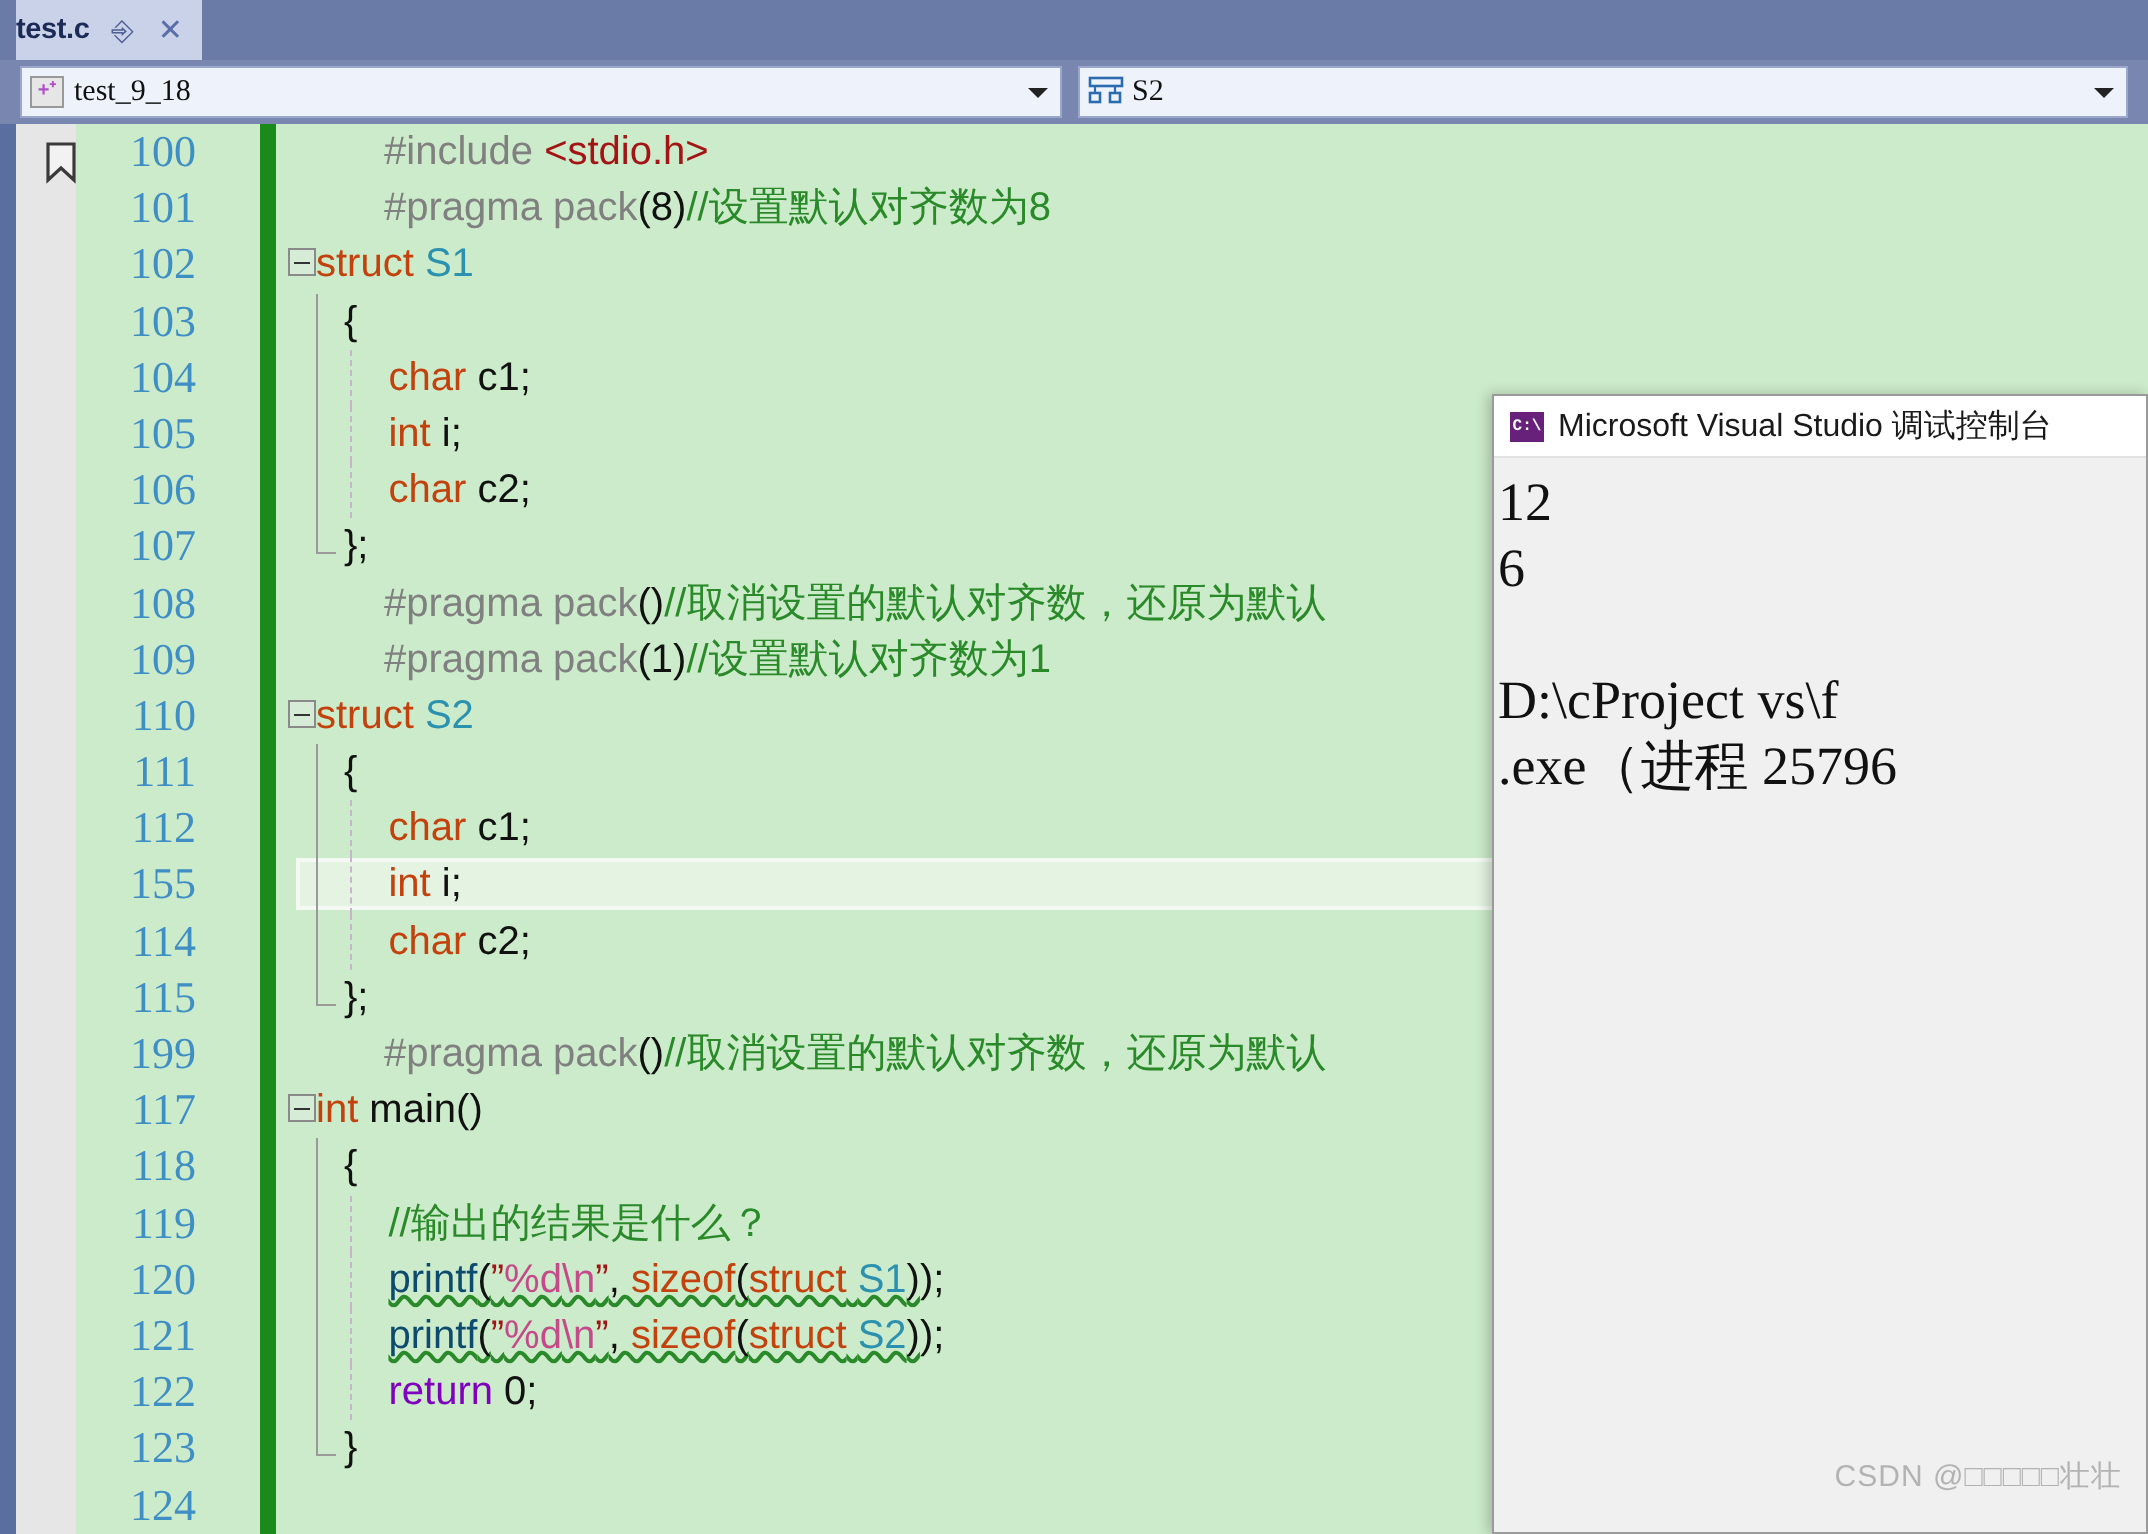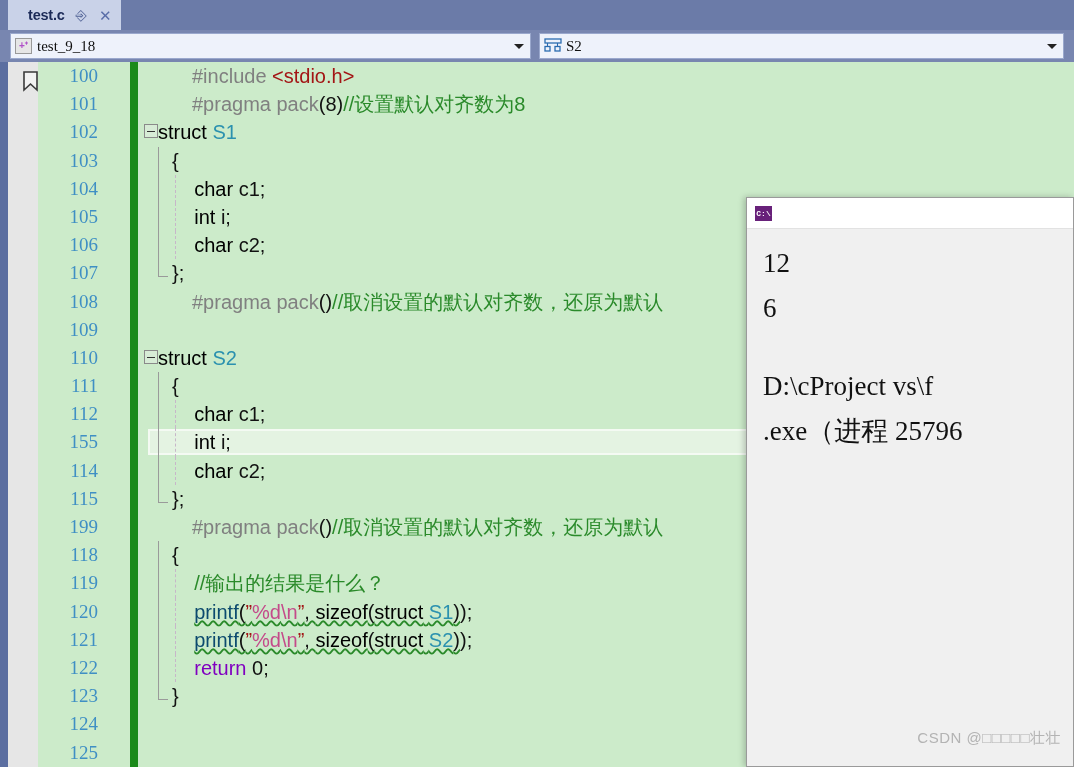--- a/index.html
+++ b/index.html
@@ -14,21 +14,21 @@
 
   
   .tabstrip {
     position: absolute; left: 0; top: 0; width: 1074px; height: 30px;
     background: #6b7ba8;
   }
   .tab {
     position: absolute; left: 8px; top: 0; height: 30px;
     background: #c9d2e8;
     display: flex; align-items: center;
-    padding: 0 8px 0 20px;
+    padding: 0 8px 0 0;
     gap: 9px;
   }
   .tab-label {
     font-size: 14.5px; font-weight: bold; color: #1b2a57;
     font-family: "Liberation Sans", sans-serif;
     letter-spacing: -0.2px;
   }
   .tab-pin, .tab-close {
     font-size: 14px; color: #4d5f93; line-height: 1;
     width: 15px; text-align: center; cursor: pointer;
@@ -86,41 +86,41 @@
     font-family: "Liberation Serif", serif;
     font-size: 19px;
   }
   .line {
     position: relative; height: 28.2px; line-height: 28.2px;
     white-space: pre;
   }
   .lineno {
     position: absolute; left: 0; top: 0; width: 60px;
     text-align: right;
-    color: #3f8fc4; font-size: 19px;
+    color: #3f8fc4; font-size: 22px;
     font-family: "Liberation Serif", serif;
   }
   .changebar {
     position: absolute; left: 92px; top: 0; width: 8px; height: 28.2px;
     background: #1a8a1a;
   }
   .codetext {
     position: absolute; left: 106px; top: 0;
     font-family: Liberation Sans, sans-serif; font-size: 20px;
     color: #111;
   }
   
   .line.current .hl {
     position: absolute; left: 110px; top: 1px; width: 634px; height: 26px;
     background: #e4f3e2; border: 2px solid #f4faf3;
   }
   .line.current .codetext { z-index: 2; }
 
   
-  .kw   { color: #000000; }       
+  .kw   { color: #c2410c; }       
   .kwp  { color: #8000c0; }       
   .type { color: #2b91af; }       
   .prep { color: #808080; }       
   .str  { color: #a31515; }       
   .cmt  { color: #2a8a2a; }       
   .fn   { color: #0c4a6e; }       
   .fmt  { color: #c44a8a; }       
   .esc  { color: #c44a8a; }
   .qt   { color: #a31515; }
   .squig {
@@ -175,21 +175,21 @@
   .console-title-text {
     font-size: 16px; color: #1a1a1a; white-space: nowrap;
     font-family: "Liberation Sans", sans-serif;
   }
   .console-body {
     padding: 6px 0 0 0;
     font-family: "Liberation Serif", serif;
     font-size: 27px; line-height: 33px; color: #111;
     white-space: pre;
   }
-  .console-body .ln { padding-left: 16px; margin-top: 12px; }
+  .console-body .ln { padding-left: 2px; }
   .console-spacer { height: 33px; }
 
   .watermark {
     position: absolute; right: 12px; bottom: 18px;
     font-size: 15px; color: #b3b3b3;
     font-family: "Liberation Sans", sans-serif;
     white-space: nowrap; letter-spacing: 0.5px;
   }
 </style>
 </head>
@@ -237,40 +237,42 @@
     <div class="code-area" id="code-area">
         <div class="line"><span class="lineno">100</span><span class="changebar"></span><span class="codetext" style="left:154px"><span class="prep">#include </span><span class="str">&lt;stdio.h&gt;</span></span></div>
         <div class="line"><span class="lineno">101</span><span class="changebar"></span><span class="codetext" style="left:154px"><span class="prep">#pragma pack</span>(8)<span class="cmt">//设置默认对齐数为8</span></span></div>
         <div class="line"><span class="lineno">102</span><span class="changebar"></span><span class="fold"></span><span class="codetext" style="left:120px"><span class="kw">struct</span> <span class="type">S1</span></span></div>
         <div class="line"><span class="lineno">103</span><span class="changebar"></span><span class="guide-solid"></span><span class="codetext" style="left:134px">{</span></div>
         <div class="line"><span class="lineno">104</span><span class="changebar"></span><span class="guide-solid"></span><span class="guide-dot"></span><span class="codetext" style="left:134px">    <span class="kw">char</span> c1;</span></div>
         <div class="line"><span class="lineno">105</span><span class="changebar"></span><span class="guide-solid"></span><span class="guide-dot"></span><span class="codetext" style="left:134px">    <span class="kw">int</span> i;</span></div>
         <div class="line"><span class="lineno">106</span><span class="changebar"></span><span class="guide-solid"></span><span class="guide-dot"></span><span class="codetext" style="left:134px">    <span class="kw">char</span> c2;</span></div>
         <div class="line"><span class="lineno">107</span><span class="changebar"></span><span class="guide-end"></span><span class="codetext" style="left:134px">};</span></div>
         <div class="line"><span class="lineno">108</span><span class="changebar"></span><span class="codetext" style="left:154px"><span class="prep">#pragma pack</span>()<span class="cmt">//取消设置的默认对齐数，还原为默认</span></span></div>
-        <div class="line"><span class="lineno">109</span><span class="changebar"></span></div>
+        <div class="line"><span class="lineno">109</span><span class="changebar"></span><span class="codetext" style="left:154px"><span class="prep">#pragma pack</span>(1)<span class="cmt">//设置默认对齐数为1</span></span></div>
         <div class="line"><span class="lineno">110</span><span class="changebar"></span><span class="fold"></span><span class="codetext" style="left:120px"><span class="kw">struct</span> <span class="type">S2</span></span></div>
         <div class="line"><span class="lineno">111</span><span class="changebar"></span><span class="guide-solid"></span><span class="codetext" style="left:134px">{</span></div>
         <div class="line"><span class="lineno">112</span><span class="changebar"></span><span class="guide-solid"></span><span class="guide-dot"></span><span class="codetext" style="left:134px">    <span class="kw">char</span> c1;</span></div>
         <div class="line current"><span class="hl"></span><span class="lineno">155</span><span class="changebar"></span><span class="guide-solid"></span><span class="guide-dot"></span><span class="codetext" style="left:134px">    <span class="kw">int</span> i;</span></div>
         <div class="line"><span class="lineno">114</span><span class="changebar"></span><span class="guide-solid"></span><span class="guide-dot"></span><span class="codetext" style="left:134px">    <span class="kw">char</span> c2;</span></div>
         <div class="line"><span class="lineno">115</span><span class="changebar"></span><span class="guide-end"></span><span class="codetext" style="left:134px">};</span></div>
         <div class="line"><span class="lineno">199</span><span class="changebar"></span><span class="codetext" style="left:154px"><span class="prep">#pragma pack</span>()<span class="cmt">//取消设置的默认对齐数，还原为默认</span></span></div>
+        <div class="line"><span class="lineno">117</span><span class="changebar"></span><span class="fold"></span><span class="codetext" style="left:120px"><span class="kw">int</span> main()</span></div>
         <div class="line"><span class="lineno">118</span><span class="changebar"></span><span class="guide-solid"></span><span class="codetext" style="left:134px">{</span></div>
         <div class="line"><span class="lineno">119</span><span class="changebar"></span><span class="guide-solid"></span><span class="guide-dot"></span><span class="codetext" style="left:134px">    <span class="cmt">//输出的结果是什么？</span></span></div>
         <div class="line"><span class="lineno">120</span><span class="changebar"></span><span class="guide-solid"></span><span class="guide-dot"></span><span class="codetext" style="left:134px">    <span class="squig"><span class="fn">printf</span>(<span class="qt">”</span><span class="fmt">%d</span><span class="esc">\n</span><span class="qt">”</span>, <span class="kw">sizeof</span>(<span class="kw">struct</span> <span class="type">S1</span>)</span>);</span></div>
         <div class="line"><span class="lineno">121</span><span class="changebar"></span><span class="guide-solid"></span><span class="guide-dot"></span><span class="codetext" style="left:134px">    <span class="squig"><span class="fn">printf</span>(<span class="qt">”</span><span class="fmt">%d</span><span class="esc">\n</span><span class="qt">”</span>, <span class="kw">sizeof</span>(<span class="kw">struct</span> <span class="type">S2</span>)</span>);</span></div>
         <div class="line"><span class="lineno">122</span><span class="changebar"></span><span class="guide-solid"></span><span class="guide-dot"></span><span class="codetext" style="left:134px">    <span class="kwp">return</span> 0;</span></div>
         <div class="line"><span class="lineno">123</span><span class="changebar"></span><span class="guide-end"></span><span class="codetext" style="left:134px">}</span></div>
         <div class="line"><span class="lineno">124</span><span class="changebar"></span><span class="codetext" style="left:134px"></span></div>
         <div class="line"><span class="lineno">125</span><span class="changebar"></span><span class="codetext" style="left:134px"></span></div>
       </div>
   </div>
 
   <div class="console">
     <div class="console-title">
       <span class="console-icon">C:\</span>
+      <span class="console-title-text">Microsoft Visual Studio 调试控制台</span>
     </div>
     <div class="console-body" id="console-body"><div class="ln">12</div><div class="ln">6</div><div class="console-spacer"></div><div class="ln">D:\cProject vs\f</div><div class="ln">.exe（进程 25796</div></div>
     <div class="watermark">CSDN @□□□□□壮壮</div>
   </div>
 
 </div>
 
 </body></html>

